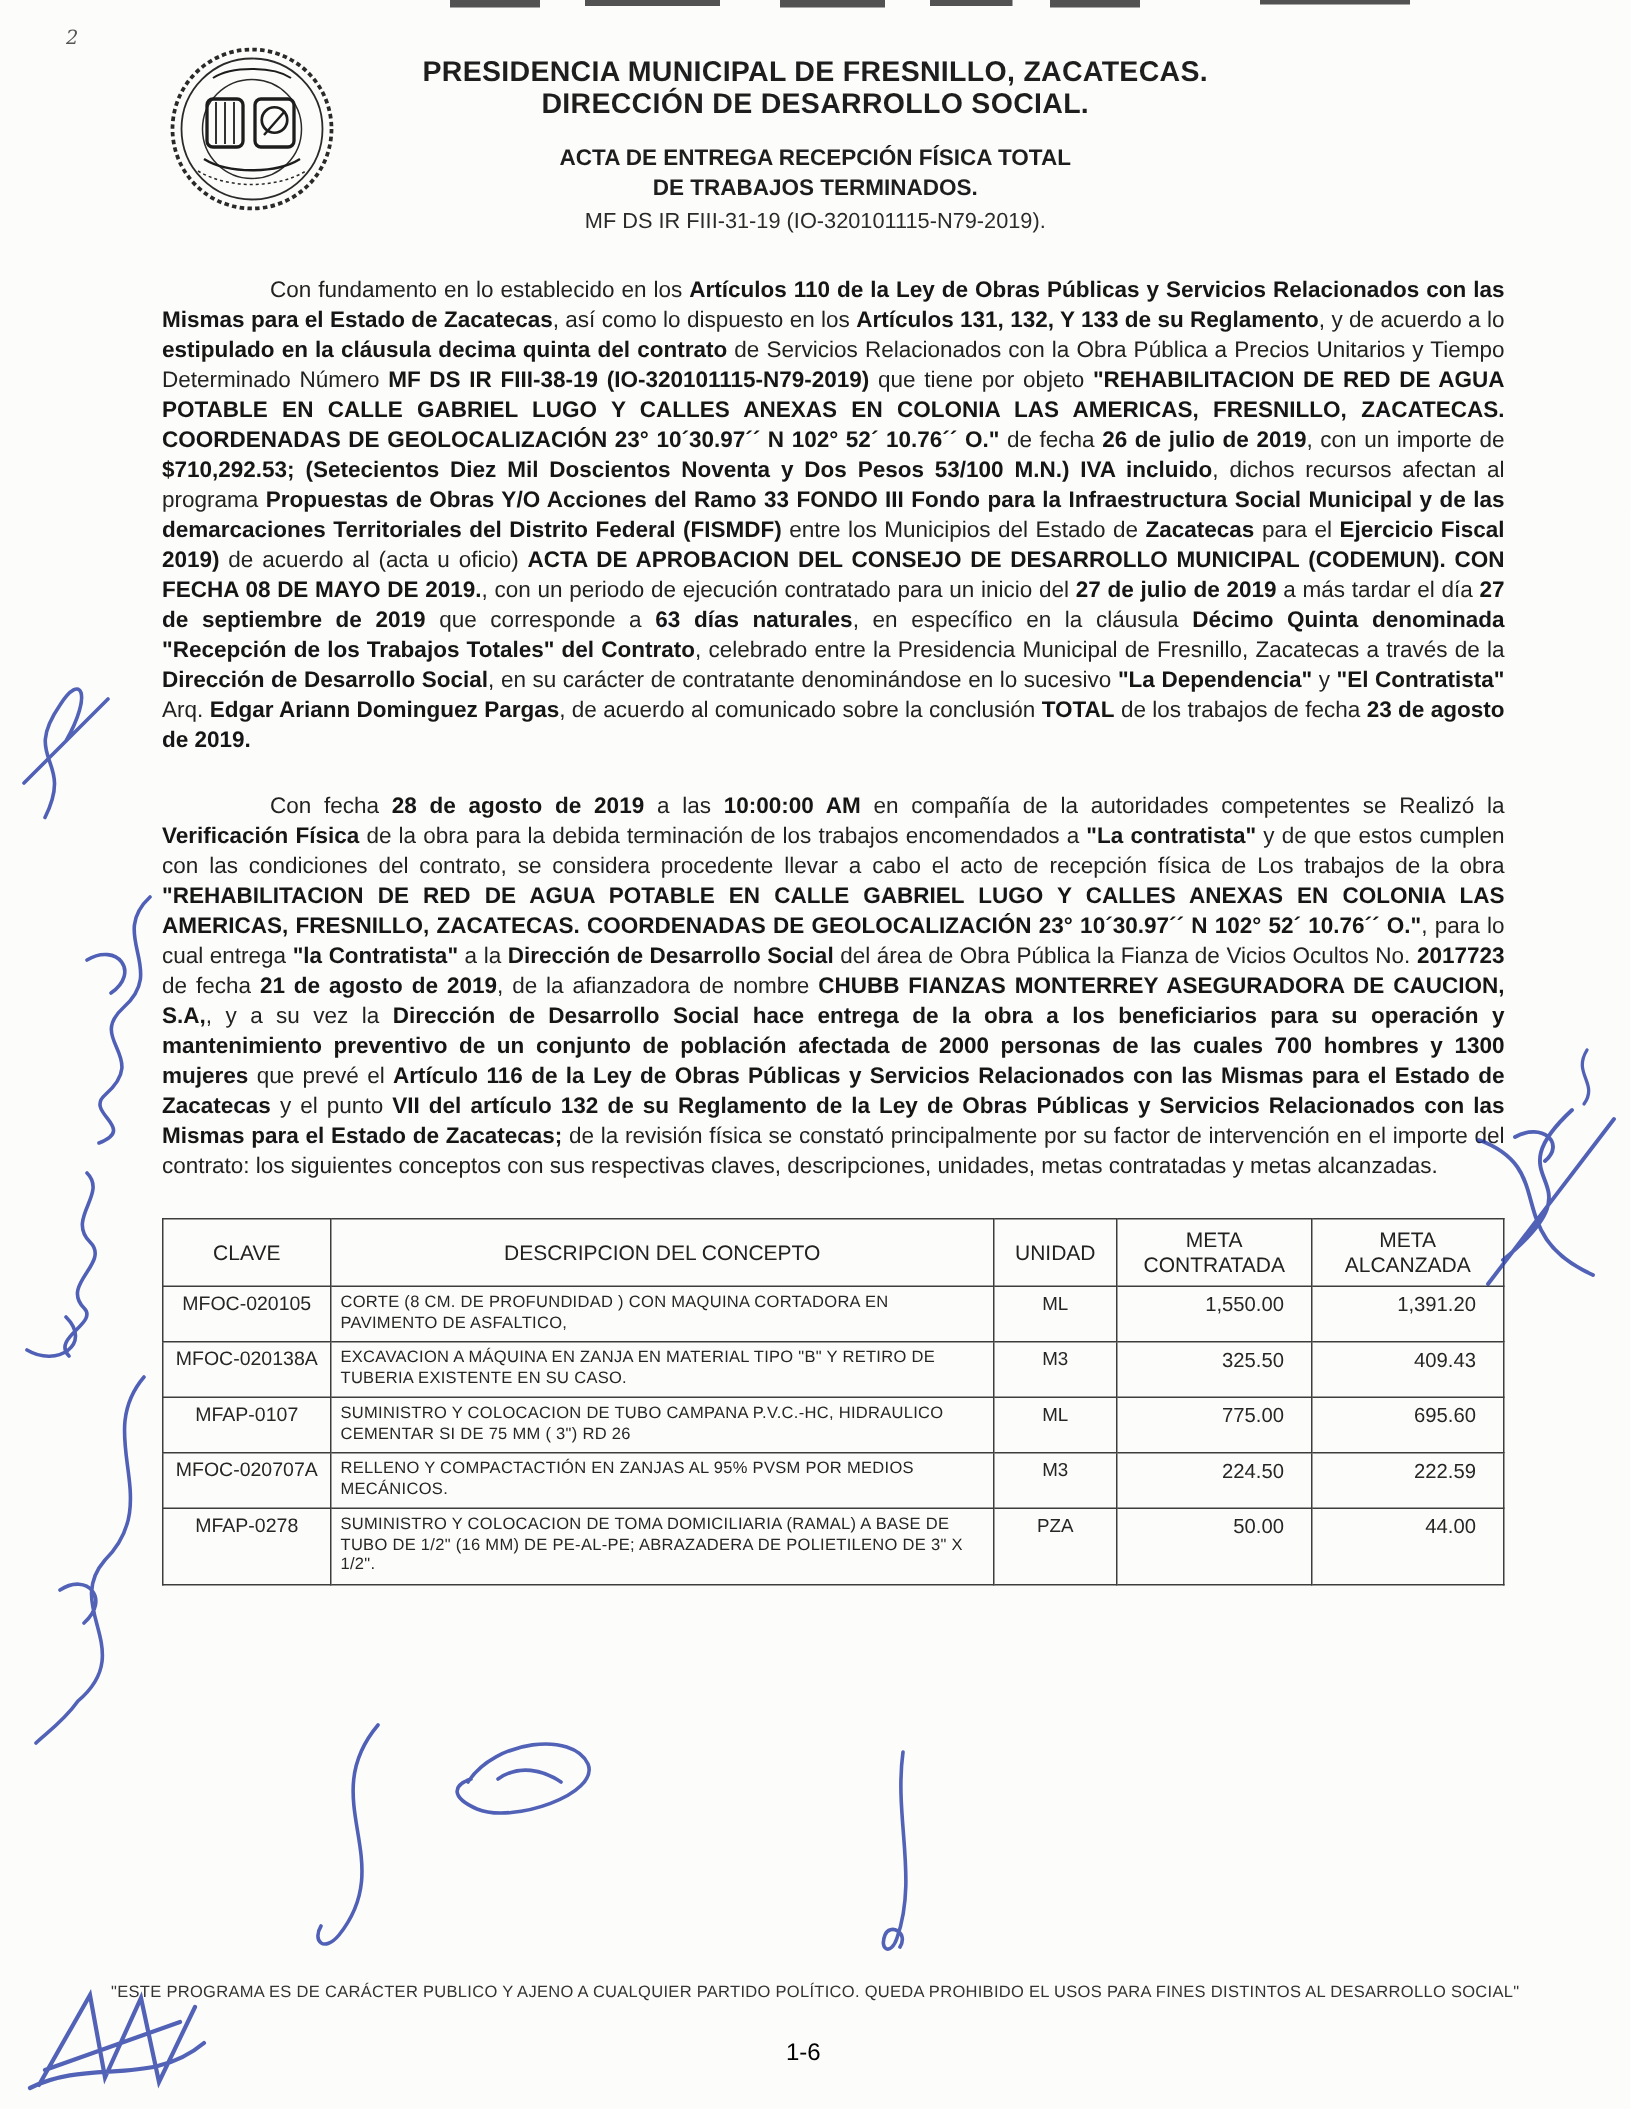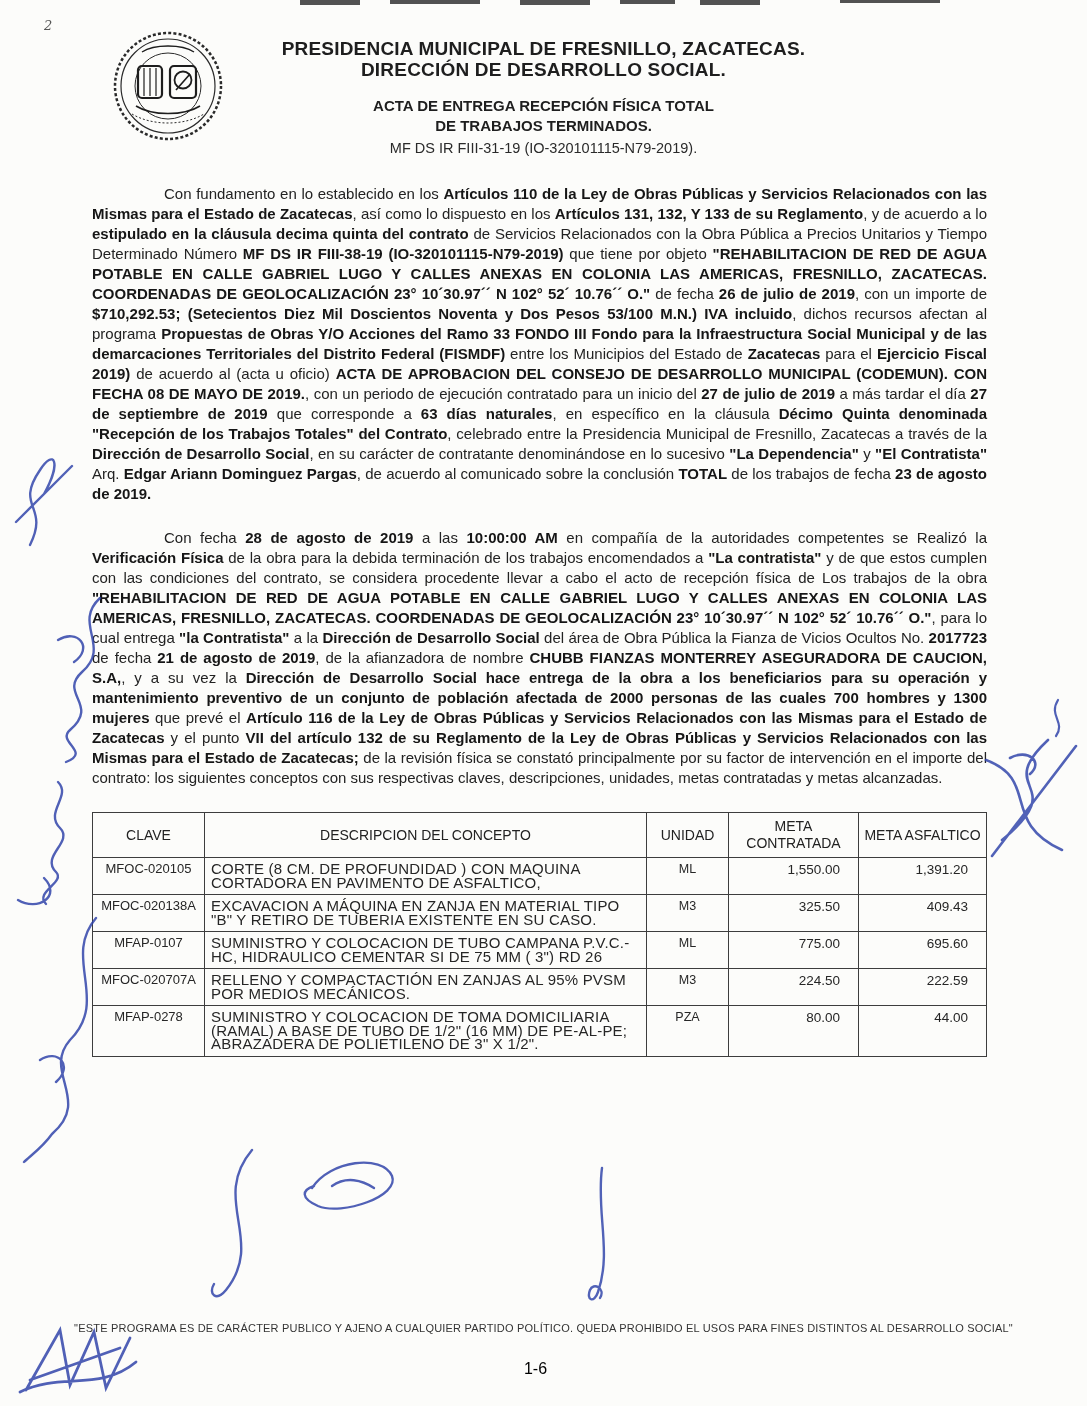--- a/index.html
+++ b/index.html
@@ -15,39 +15,39 @@
     font-size:13px; color:#555;
   }
   
   .seal { position:absolute; top:30px; left:112px; }
   .header-text { position:absolute; top:38px; left:0; right:0; text-align:center; }
   .header-text .h-line { font-weight:bold; font-size:19px; line-height:21px; letter-spacing:.2px; }
   .header-text .title-block { margin-top:16px; }
   .header-text .t-line { font-weight:bold; font-size:15px; line-height:20px; }
   .header-text .ref-line { font-size:14.5px; line-height:20px; margin-top:2px; font-weight:normal; color:#2a2a2a; }
   
-  .body-text { position:absolute; top:184px; left:92px; width:895px; }
+  .body-text { position:absolute; top:184px; left:108px; width:895px; }
   .para {
     text-align:justify; font-size:15px; line-height:20px;
     text-indent:72px; color:#222; margin:0 0 24px 0;
   }
   .para .b { font-weight:bold; color:#161616; }
   
   table.metas {
     width:100%; border-collapse:collapse; margin-top:20px;
     table-layout:fixed;
   }
   table.metas th, table.metas td { border:1px solid #3d3d3d; }
   table.metas th {
     font-weight:normal; font-size:14px; padding:5px 4px; text-align:center;
     line-height:17px; color:#222;
   }
   table.metas td { vertical-align:top; color:#262626; }
   td.cell-clave { text-align:center; vertical-align:middle; font-size:13px; line-height:15px; padding:3px 2px; }
-  td.cell-descripcion { font-size:15px; line-height:13.5px; padding:4px 6px 5px 6px; letter-spacing:.2px; }
+  td.cell-descripcion { font-size:11px; line-height:13.5px; padding:4px 6px 5px 6px; letter-spacing:.2px; }
   td.cell-unidad { text-align:center; font-size:12.5px; padding-top:4px; }
   td.cell-meta_contratada, td.cell-meta_alcanzada {
     text-align:right; font-size:13.5px; padding:4px 18px 0 0;
   }
   
   .footer-disclaimer {
     position:absolute; top:1322px; left:0; right:0; text-align:center;
     font-size:11px; color:#333; letter-spacing:.2px;
   }
   .page-number {
@@ -103,21 +103,21 @@
           <col style="width:82px">
           <col style="width:130px">
           <col>
       </colgroup>
       <thead>
         <tr>
           <th>CLAVE</th>
           <th>DESCRIPCION DEL CONCEPTO</th>
           <th>UNIDAD</th>
           <th>META CONTRATADA</th>
-          <th>META ASFALTICO</th>
+          <th>META ALCANZADA</th>
         </tr>
       </thead>
       <tbody>
           <tr>
             <td class="cell-clave">MFOC-020105</td>
             <td class="cell-descripcion">CORTE (8 CM. DE PROFUNDIDAD ) CON MAQUINA CORTADORA EN PAVIMENTO DE ASFALTICO,</td>
             <td class="cell-unidad">ML</td>
             <td class="cell-meta_contratada">1,550.00</td>
             <td class="cell-meta_alcanzada">1,391.20</td>
           </tr>
@@ -139,21 +139,21 @@
             <td class="cell-clave">MFOC-020707A</td>
             <td class="cell-descripcion">RELLENO  Y COMPACTACTIÓN EN ZANJAS AL 95% PVSM POR MEDIOS MECÁNICOS.</td>
             <td class="cell-unidad">M3</td>
             <td class="cell-meta_contratada">224.50</td>
             <td class="cell-meta_alcanzada">222.59</td>
           </tr>
           <tr>
             <td class="cell-clave">MFAP-0278</td>
             <td class="cell-descripcion">SUMINISTRO Y COLOCACION DE TOMA DOMICILIARIA (RAMAL) A BASE DE TUBO DE 1/2" (16 MM) DE PE-AL-PE; ABRAZADERA DE POLIETILENO DE 3" X 1/2".</td>
             <td class="cell-unidad">PZA</td>
-            <td class="cell-meta_contratada">80.00</td>
+            <td class="cell-meta_contratada">50.00</td>
             <td class="cell-meta_alcanzada">44.00</td>
           </tr>
         </tbody>
     </table>
   </div>
 
   <div class="footer-disclaimer">"ESTE PROGRAMA ES DE CARÁCTER PUBLICO Y AJENO A CUALQUIER PARTIDO POLÍTICO. QUEDA PROHIBIDO EL USOS PARA FINES DISTINTOS AL DESARROLLO SOCIAL"</div>
   <div class="page-number">1-6</div>
 
   <svg class="ink-overlay" width="1087" height="1406" viewBox="0 0 1087 1406">

